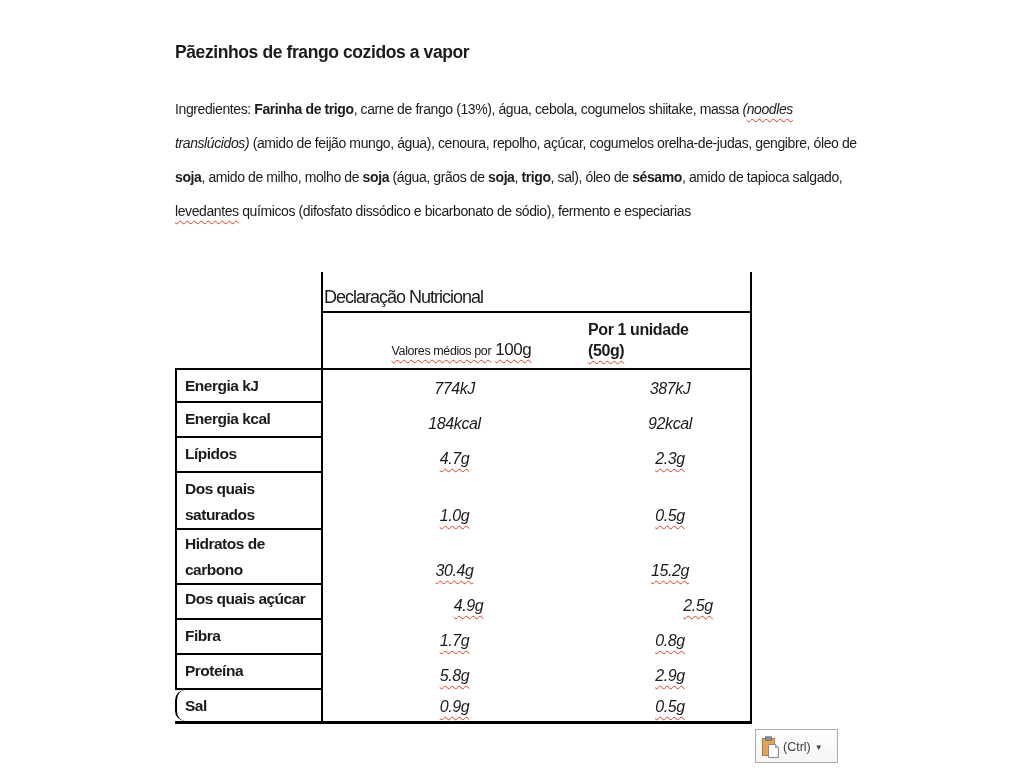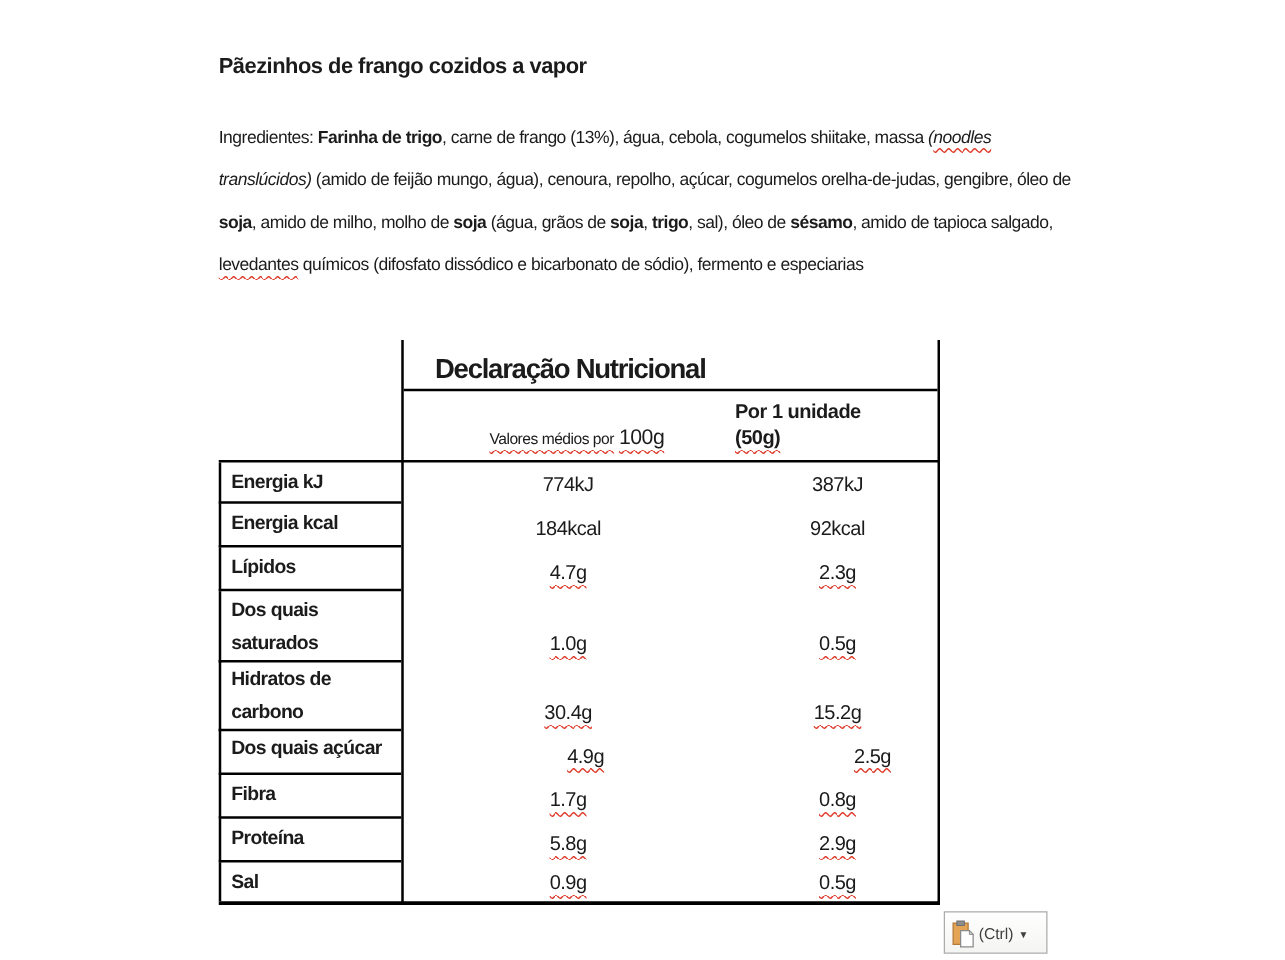--- a/index.html
+++ b/index.html
@@ -20,35 +20,35 @@
     text-decoration-color:#df3b2a;
     text-decoration-thickness:1px;
     text-underline-offset:4px;
   }
   
   .ntable{left:175px;top:272px;width:577px;height:452px;}
   .rt-panel{left:146px;top:0;width:431px;height:452px;box-sizing:border-box;
             border-left:2px solid #000;border-right:2px solid #000;}
   .hdr-title{position:absolute;left:0;top:0;width:100%;height:41px;box-sizing:border-box;
              border-bottom:2px solid #000;display:flex;align-items:flex-end;
-             padding:0 0 3px 25px;font-size:22px;font-weight:bold;letter-spacing:-1px;}
+             padding:0 0 3px 1px;font-size:18px;font-weight:normal;letter-spacing:-1px;}
   .hdr-cols{position:absolute;left:0;top:43px;width:427px;height:51px;
             display:grid;grid-template-columns:265px 160px;}
   .hdr-val{display:flex;align-items:flex-end;justify-content:center;padding-bottom:6px;}
   .hdr-val .small{font-size:12.5px;margin-left:12px;}
   .hdr-val .big{font-size:17px;margin-left:4px;}
   .hdr-unit{text-align:left;font-weight:bold;font-size:16px;line-height:21px;padding-top:4px;}
   .tdata{left:0;top:96px;width:577px;box-sizing:border-box;
          border-top:2px solid #000;border-bottom:3px solid #000;}
   .trow{display:grid;grid-template-columns:146px 267px 164px;}
   .lbl{box-sizing:border-box;border-left:2px solid #000;border-bottom:2px solid #000;
        font-weight:bold;font-size:15.5px;line-height:26px;padding:3px 4px 0 8px;letter-spacing:-0.5px;}
-  .trow:last-child .lbl{border-bottom:none;}
+  .trow:last-child .lbl{border-bottom:none;border-radius:10px;}
   .val{display:flex;align-items:flex-end;justify-content:center;
-       padding-bottom:5px;font-size:16px;box-sizing:border-box;}
+       padding-bottom:5px;font-size:16px;box-sizing:border-box;font-style:italic;}
   .h33{height:33px;} .h35{height:35px;} .h37{height:37px;gap:14px;} .h55{height:55px;} .h31{height:31px;}
   
   .paste-btn{left:755px;top:729px;width:83px;height:34px;box-sizing:border-box;
              background:linear-gradient(#ffffff,#f4f4f2);border:1px solid #ababab;
              display:flex;align-items:center;padding:2px 4px 0 5px;cursor:pointer;}
   .paste-btn .txt{font-size:12.5px;color:#3f3f3f;letter-spacing:0;margin-left:3px;}
   .paste-btn .arrow{font-size:8px;color:#3f3f3f;margin-left:4px;}
   .clip-icon{width:19px;height:23px;display:inline-block;}
 </style>
 </head>

